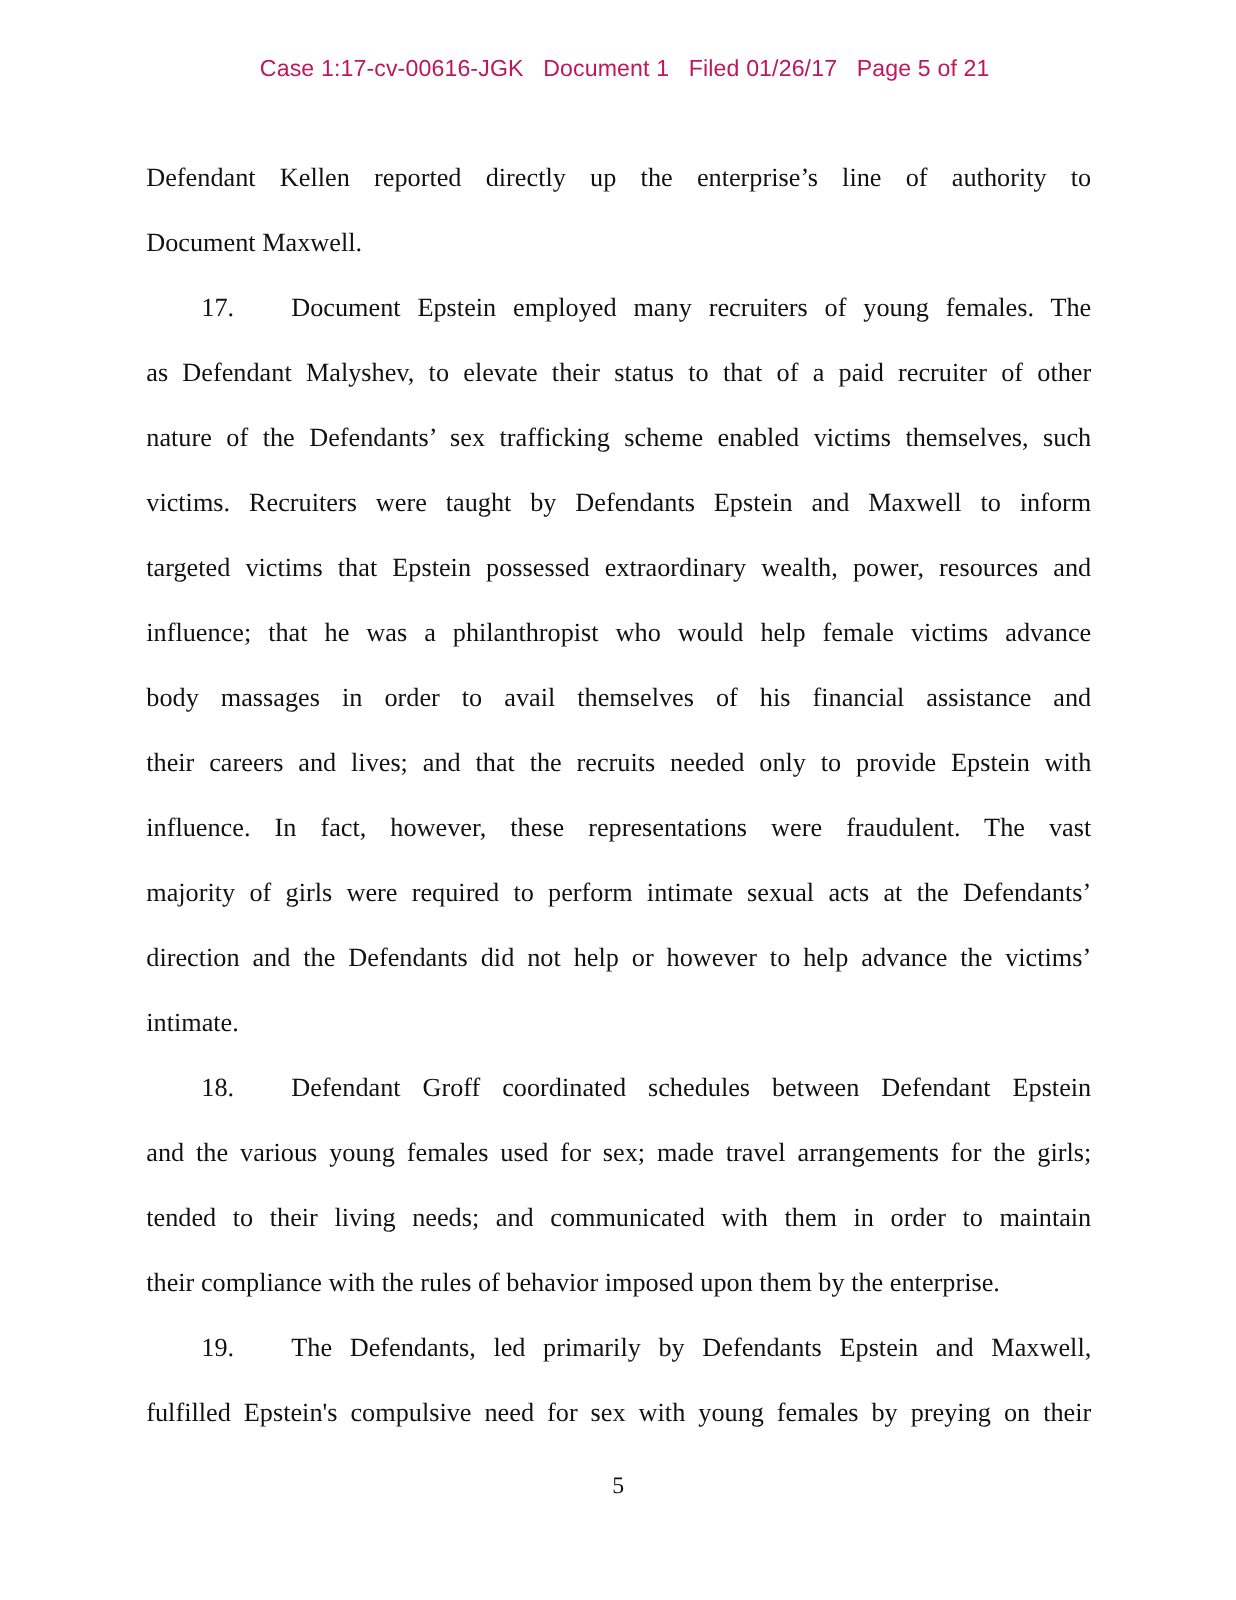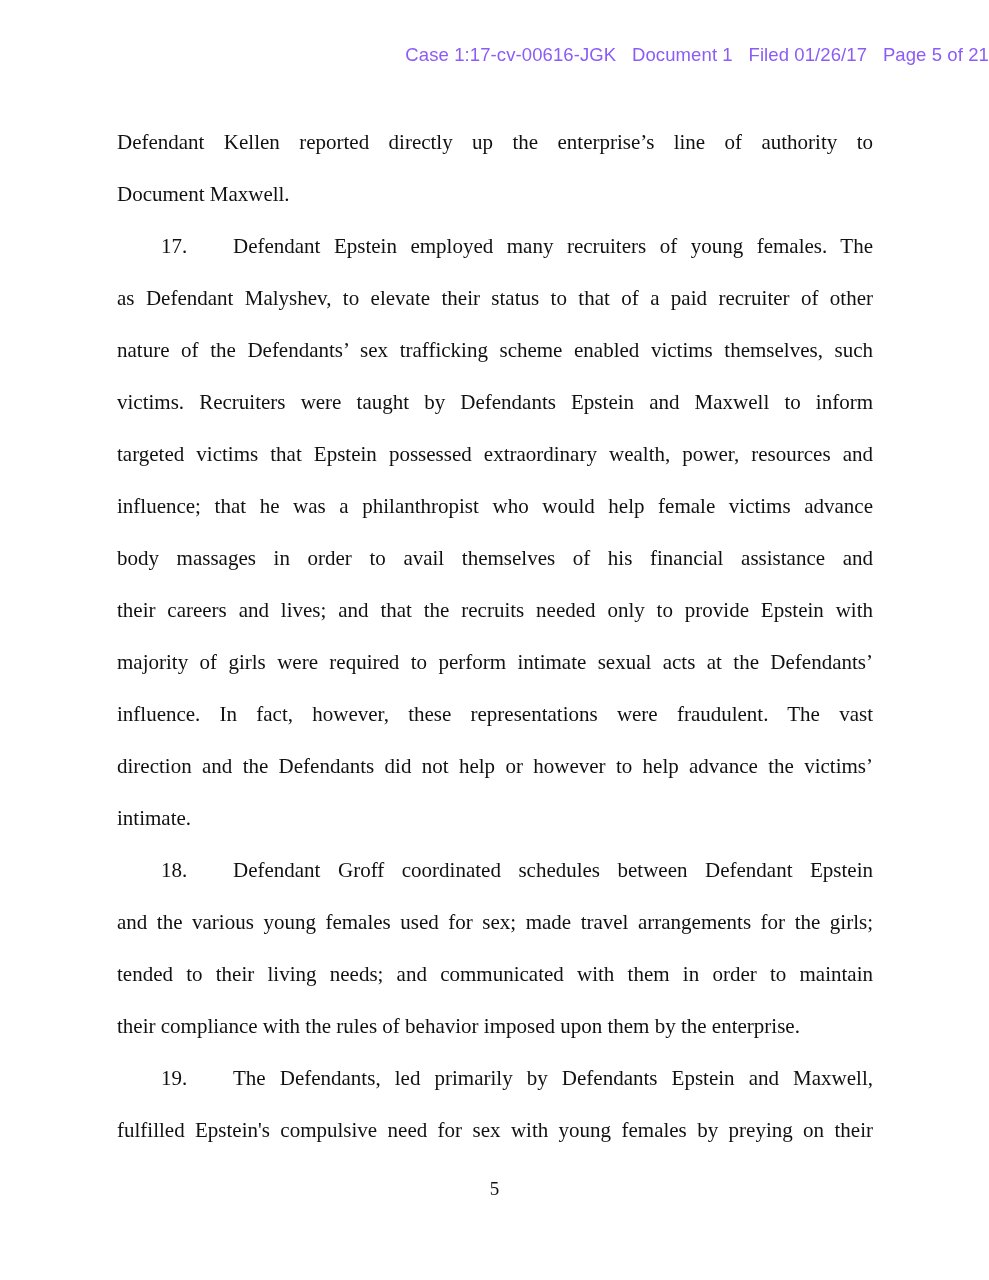--- a/index.html
+++ b/index.html
@@ -1,19 +1,19 @@
 <!DOCTYPE html>
 <html><head>
   <meta charset="utf-8">
   <style>
     html, body { margin: 0; padding: 0; background: #ffffff; }
     body { width: 989px; height: 1280px; position: relative; overflow: hidden; }
     .header {
-      position: absolute; top: 22px; left: 0; width: 989px; text-align: right;
-      font-family: "Liberation Sans", sans-serif; font-size: 18.5px; color: #8b5cf6;
+      position: absolute; top: 22px; left: 0; width: 989px; text-align: center;
+      font-family: "Liberation Sans", sans-serif; font-size: 18.5px; color: #be185d;
       white-space: pre; letter-spacing: 0.1px;
     }
     .body-text {
       position: absolute; left: 117px; top: 116px; width: 756px;
       font-family: Liberation Serif, serif; font-size: 21px; color: #111111;
     }
     .line {
       height: 52px; line-height: 52px; white-space: nowrap;
       text-align: justify; text-align-last: justify;
     }
@@ -27,30 +27,30 @@
 </head>
 <body>
 
 <div class="header">
   <span>Case 1:17-cv-00616-JGK</span>&nbsp;&nbsp;&nbsp;<span>Document 1</span>&nbsp;&nbsp;&nbsp;<span>Filed 01/26/17</span>&nbsp;&nbsp;&nbsp;<span>Page 5 of 21</span>
 </div>
 
 <div class="body-text">
   <div class="line"><span>Defendant Kellen reported directly up the enterprise’s line of authority to</span></div>
   <div class="line last"><span>Document Maxwell.</span></div>
-  <div class="line"><span class="para-num">17.</span><span>Defendant Epstein employed many recruiters of young females.  The</span></div>
+  <div class="line"><span class="para-num">17.</span><span>Document Epstein employed many recruiters of young females.  The</span></div>
   <div class="line"><span>as Defendant Malyshev, to elevate their status to that of a paid recruiter of other</span></div>
   <div class="line"><span>nature of the Defendants’ sex trafficking scheme enabled victims themselves, such</span></div>
   <div class="line"><span>victims.  Recruiters were taught by Defendants Epstein and Maxwell to inform</span></div>
   <div class="line"><span>targeted victims that Epstein possessed extraordinary wealth, power, resources and</span></div>
   <div class="line"><span>influence; that he was a philanthropist who would help female victims advance</span></div>
   <div class="line"><span>body massages in order to avail themselves of his financial assistance and</span></div>
   <div class="line"><span>their careers and lives; and that the recruits needed only to provide Epstein with</span></div>
+  <div class="line"><span>influence.  In fact, however, these representations were fraudulent.  The vast</span></div>
   <div class="line"><span>majority of girls were required to perform intimate sexual acts at the Defendants’</span></div>
-  <div class="line"><span>influence.  In fact, however, these representations were fraudulent.  The vast</span></div>
   <div class="line"><span>direction and the Defendants did not help or however to help advance the victims’</span></div>
   <div class="line last"><span>intimate.</span></div>
   <div class="line"><span class="para-num">18.</span><span>Defendant Groff coordinated schedules between Defendant Epstein</span></div>
   <div class="line"><span>and the various young females used for sex; made travel arrangements for the girls;</span></div>
   <div class="line"><span>tended to their living needs; and communicated with them in order to maintain</span></div>
   <div class="line last"><span>their compliance with the rules of behavior imposed upon them by the enterprise.</span></div>
   <div class="line"><span class="para-num">19.</span><span>The Defendants, led primarily by Defendants Epstein and Maxwell,</span></div>
   <div class="line"><span>fulfilled Epstein's compulsive need for sex with young females by preying on their</span></div>
 </div>
 

